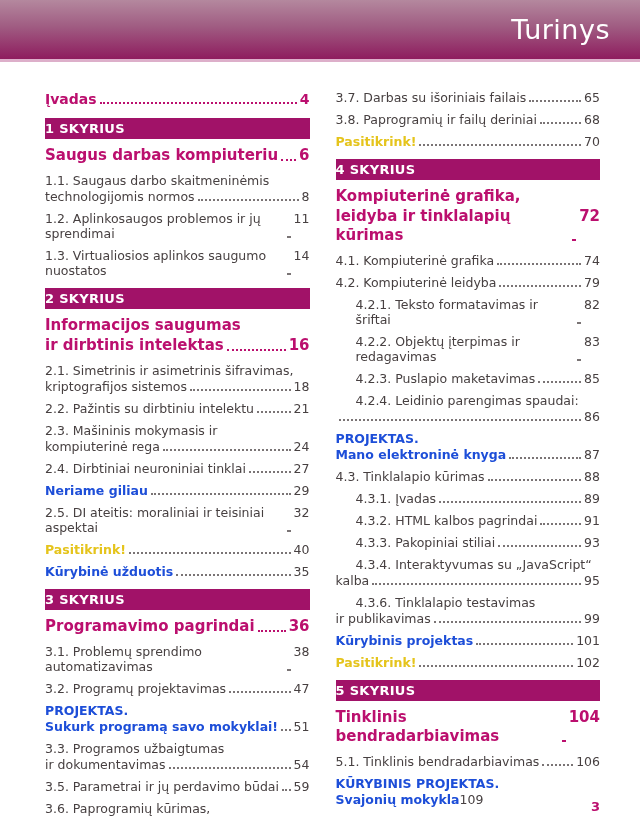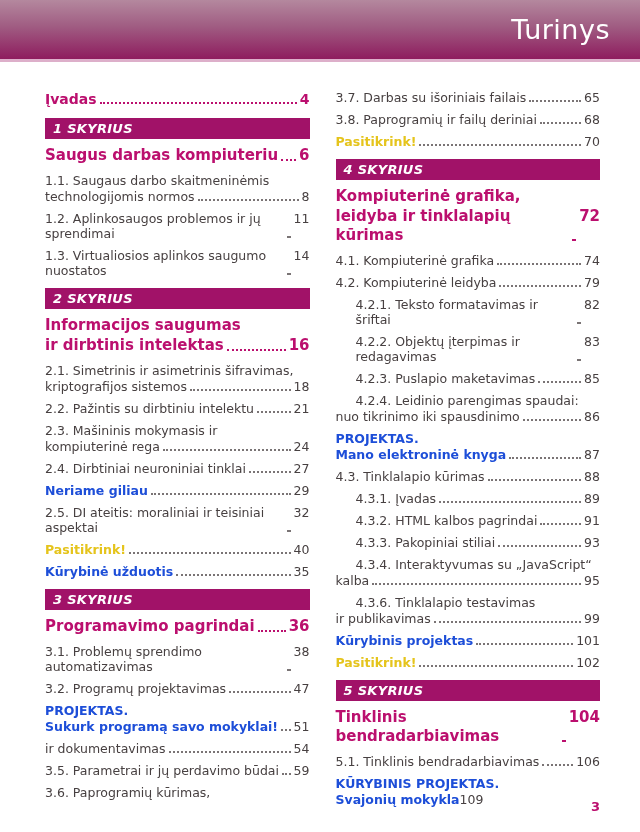--- a/index.html
+++ b/index.html
@@ -14,21 +14,21 @@
     background:linear-gradient(180deg,#b4889e 0%,#a05c82 45%,#8e1c5e 100%);
     border-bottom:3px solid #ddafca;
     display:flex;align-items:center;justify-content:flex-end;
     padding-right:30px;
   }
   .header-title{color:#ffffff;font-size:27px;letter-spacing:.5px;}
   .content{display:flex;gap:26px;padding:28px 40px 0 45px;box-sizing:border-box;}
   .col{flex:1;min-width:0;}
   .banner{
     background:#a11268;color:#ffffff;font-weight:bold;font-size:13px;
-    padding:3px 8px;margin:10px 0 7px;letter-spacing:.3px;font-style:italic;
+    padding:3px 0;margin:10px 0 7px;letter-spacing:.3px;
   }
   .entry{margin-bottom:7px;font-size:12.5px;line-height:15px;}
   .entry .line{margin-bottom:1px;}
   .row{display:flex;}
   .row .txt{white-space:pre-wrap;}
   .row .dots{flex:1;border-bottom:2px dotted #7a7475;margin:0 3px 3px 3px;min-width:4px;}
   .row .pg{white-space:nowrap;}
   .ind{padding-left:20px;}
   
   .entry.intro{color:#bb0f6e;font-weight:bold;font-size:14px;line-height:18px;margin-bottom:2px;}
@@ -182,20 +182,21 @@
         </div>
         <div class="entry teal">
           <div class="line">PROJEKTAS.</div>
           <div class="row">
             <span class="txt">Sukurk programą savo mokyklai!</span>
             <span class="dots"></span>
             <span class="pg">51</span>
           </div>
         </div>
         <div class="entry normal">
+          <div class="line">3.3. Programos užbaigtumas</div>
           <div class="row">
             <span class="txt">ir dokumentavimas</span>
             <span class="dots"></span>
             <span class="pg">54</span>
           </div>
         </div>
         <div class="entry normal">
           <div class="row">
             <span class="txt">3.5. Parametrai ir jų perdavimo būdai</span>
             <span class="dots"></span>
@@ -268,21 +269,20 @@
         <div class="entry normal">
           <div class="row ind">
             <span class="txt">4.2.3. Puslapio maketavimas</span>
             <span class="dots"></span>
             <span class="pg">85</span>
           </div>
         </div>
         <div class="entry normal">
           <div class="line ind">4.2.4. Leidinio parengimas spaudai:</div>
           <div class="row">
-            <span class="txt">nuo tikrinimo iki spausdinimo</span>
             <span class="dots"></span>
             <span class="pg">86</span>
           </div>
         </div>
         <div class="entry teal">
           <div class="line">PROJEKTAS.</div>
           <div class="row">
             <span class="txt">Mano elektroninė knyga</span>
             <span class="dots"></span>
             <span class="pg">87</span>

